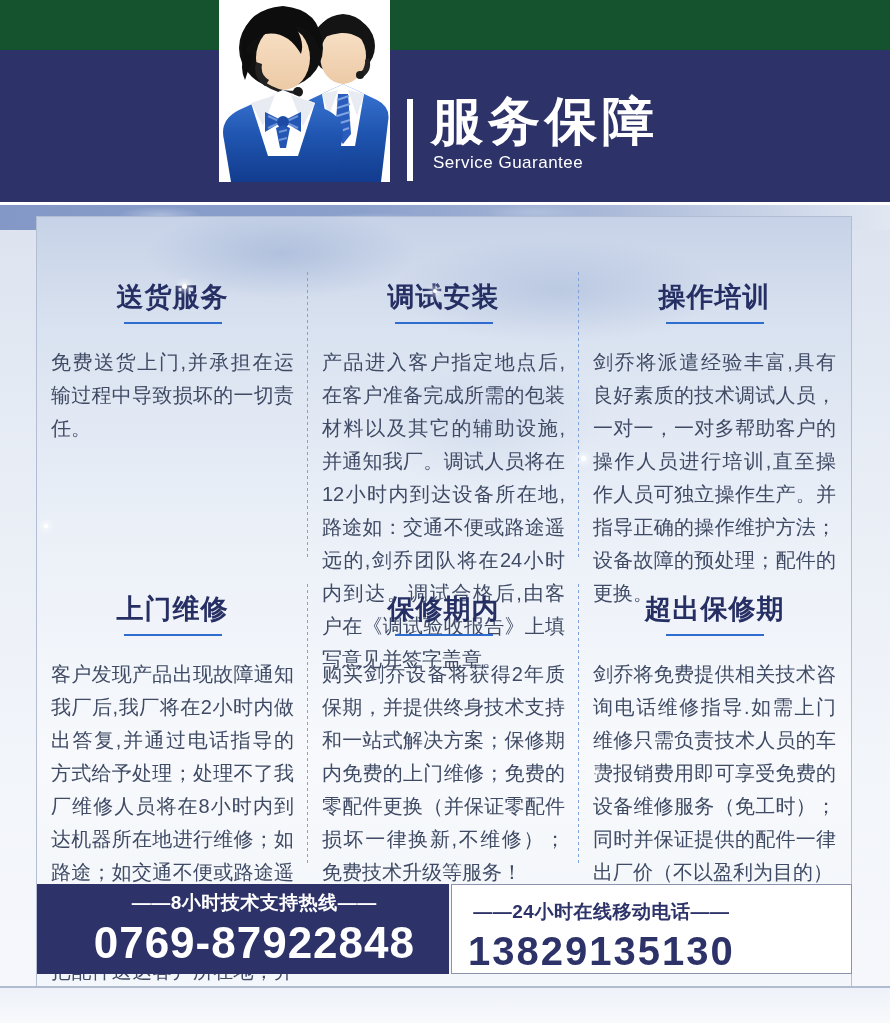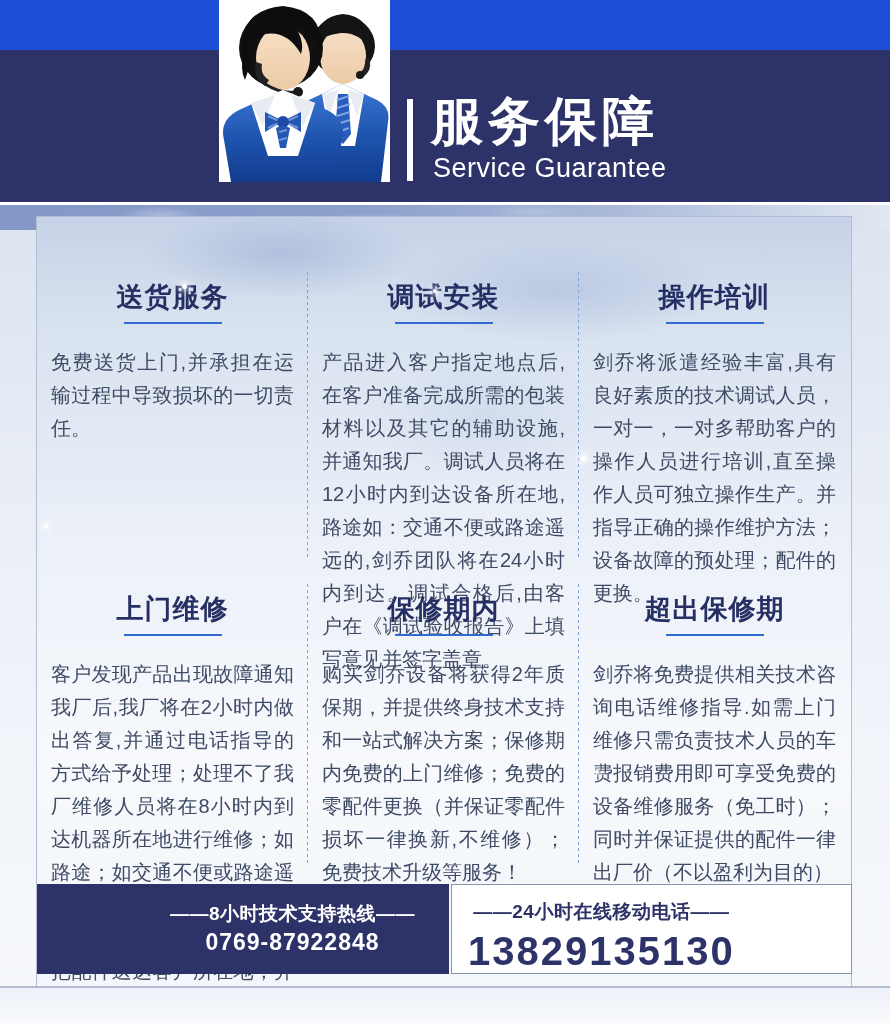--- a/index.html
+++ b/index.html
@@ -1,18 +1,18 @@
 <!DOCTYPE html>
 <html><head>
 <meta charset="utf-8">
 <style>
   html,body{margin:0;padding:0;background:#ffffff;}
   .page{
     position:relative;width:890px;height:1023px;overflow:hidden;
-    background:#1d4ed8;
+    background:#14532d;
     font-family:"Liberation Sans","DejaVu Sans",sans-serif;
   }
   
   .header-band{
     position:absolute;left:0;top:50px;width:890px;height:152px;
     background:#2d3268;
   }
   .band-bottom-line{
     position:absolute;left:0;top:202px;width:890px;height:3px;background:#ffffff;
   }
@@ -33,21 +33,21 @@
   }
   .title-bar{
     position:absolute;left:407px;top:99px;width:6px;height:82px;background:#ffffff;
   }
   .header-title{
     position:absolute;left:431px;top:92px;width:420px;
     font-size:52px;font-weight:bold;color:#ffffff;letter-spacing:5px;line-height:58px;
   }
   .header-subtitle{
     position:absolute;left:433px;top:153px;width:420px;
-    font-size:27px;font-weight:400;color:#ffffff;letter-spacing:0.5px;
+    font-size:17px;font-weight:400;color:#ffffff;letter-spacing:0.5px;
   }
   
   .card{
     position:absolute;left:36px;top:216px;width:816px;height:923px;
     border:1px solid #b3bdd3;box-sizing:border-box;
     background:
       radial-gradient(180px 60px at 30% 4%, rgba(126,150,198,.35), rgba(126,150,198,0) 75%),
       radial-gradient(220px 70px at 64% 8%, rgba(126,150,198,.28), rgba(126,150,198,0) 75%),
       radial-gradient(160px 90px at 55% 22%, rgba(150,170,210,.20), rgba(150,170,210,0) 75%),
       linear-gradient(180deg,#c6d2e7 0%,#d9e2f0 12%,#ebf0f8 34%,#f7f9fc 58%,#f3f6fa 82%,#f7f9fc 100%);
@@ -91,21 +91,21 @@
     display:flex;flex-direction:column;justify-content:flex-end;align-items:flex-start;
     padding-left:16px;
   }
   .phone-block{display:flex;flex-direction:column;align-items:center;}
   .phone-label{
     font-size:19px;font-weight:bold;letter-spacing:0.5px;line-height:24px;
   }
   .footer-dark .phone-label{color:#ffffff;}
   .footer-white .phone-label{color:#2d3268;}
   .phone-number{font-weight:bold;line-height:1.1;}
-  .footer-dark .phone-number{color:#ffffff;font-size:23px;letter-spacing:1px;margin-top:4px;}
+  .footer-dark .phone-number{color:#ffffff;font-size:44px;letter-spacing:1px;margin-top:4px;}
   .footer-white .phone-number{color:#2d3268;font-size:40px;letter-spacing:2px;margin-top:5px;}
   
   .bottom-line{
     position:absolute;left:0;top:986px;width:890px;height:2px;background:#b2bcd1;
   }
   .bottom-area{
     position:absolute;left:0;top:988px;width:890px;height:35px;
     background:linear-gradient(180deg,#eef1f8 0%,#f8fafc 100%);
   }
   

